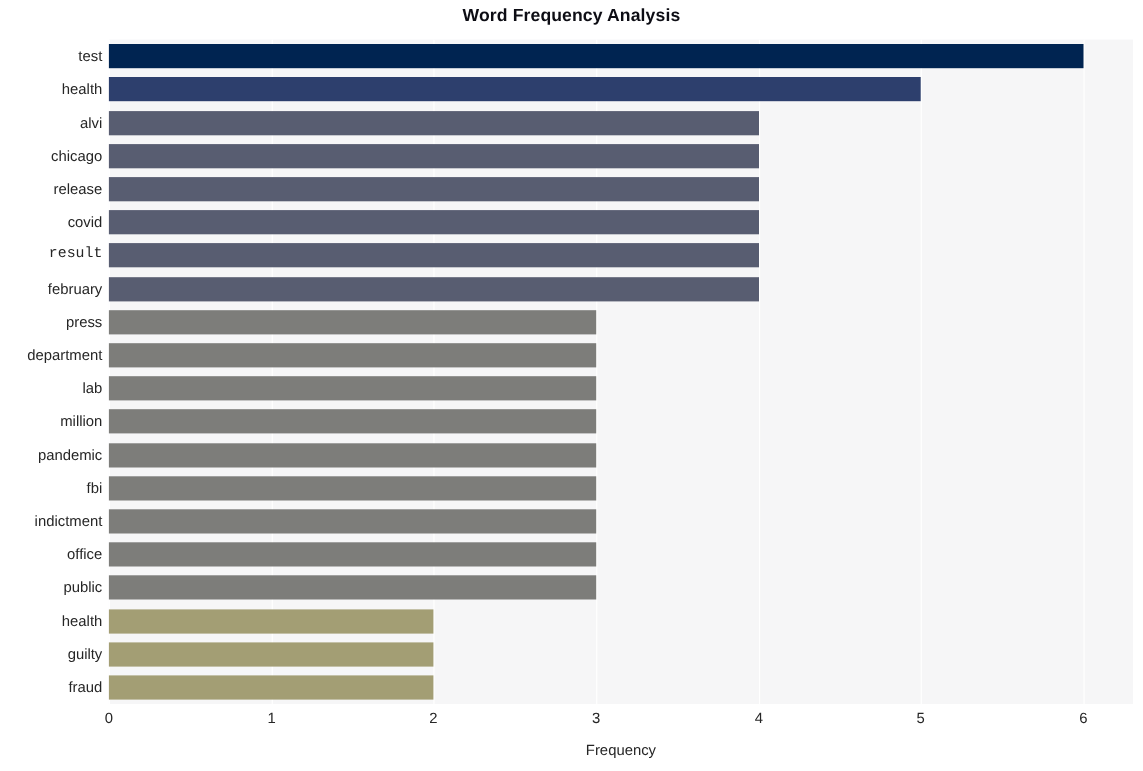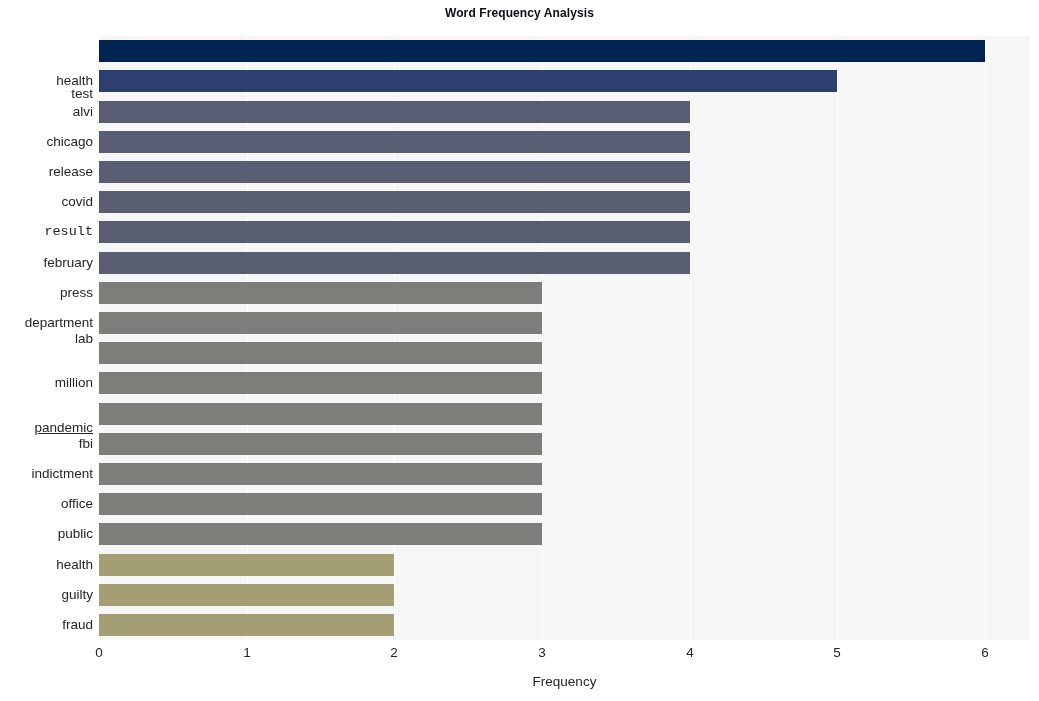--- a/index.html
+++ b/index.html
@@ -20,21 +20,21 @@
     width: 1039px;
     height: 701px;
     background: #ffffff;
   }
   #chart-title {
     position: absolute;
     left: 0;
     top: 6px;
     width: 1039px;
     text-align: center;
-    font-size: 12px;
+    font-size: 16px;
     font-weight: bold;
     color: #0d0d14;
     letter-spacing: 0.1px;
   }
   
   #plot-area {
     position: absolute;
     left: 99px;
     top: 36px;
     width: 931px;
@@ -138,33 +138,33 @@
       <div class="bar" title="fbi: 3" style="top: 397px; width: 443px; background: rgb(125, 125, 122);"></div>
       <div class="bar" title="indictment: 3" style="top: 427px; width: 443px; background: rgb(125, 125, 122);"></div>
       <div class="bar" title="office: 3" style="top: 457px; width: 443px; background: rgb(125, 125, 122);"></div>
       <div class="bar" title="public: 3" style="top: 487px; width: 443px; background: rgb(125, 125, 122);"></div>
       <div class="bar" title="plead: 2" style="top: 518px; width: 295px; background: rgb(163, 158, 116);"></div>
       <div class="bar" title="guilty: 2" style="top: 548px; width: 295px; background: rgb(163, 158, 116);"></div>
       <div class="bar" title="fraud: 2" style="top: 578px; width: 295px; background: rgb(163, 158, 116);"></div>
     </div>
 
   <div id="ylabels">
-      <div class="ylabel" style="top: 4px; margin-top: 43px;">test</div>
+      <div class="ylabel" style="top: 4px;">test</div>
       <div class="ylabel" style="top: 34px;">health</div>
       <div class="ylabel" style="top: 65px;">alvi</div>
       <div class="ylabel" style="top: 95px;">chicago</div>
       <div class="ylabel" style="top: 125px;">release</div>
       <div class="ylabel" style="top: 155px;">covid</div>
       <div class="ylabel" style="top: 185px; font-family: Liberation Mono, monospace;">result</div>
       <div class="ylabel" style="top: 216px;">february</div>
       <div class="ylabel" style="top: 246px;">press</div>
       <div class="ylabel" style="top: 276px;">department</div>
-      <div class="ylabel" style="top: 292px;">lab</div>
+      <div class="ylabel" style="top: 306px;">lab</div>
       <div class="ylabel" style="top: 336px;">million</div>
-      <div class="ylabel" style="top: 381px; text-decoration: underline;">pandemic</div>
+      <div class="ylabel" style="top: 367px;">pandemic</div>
       <div class="ylabel" style="top: 397px;">fbi</div>
       <div class="ylabel" style="top: 427px;">indictment</div>
       <div class="ylabel" style="top: 457px;">office</div>
       <div class="ylabel" style="top: 487px;">public</div>
       <div class="ylabel" style="top: 518px;">health</div>
       <div class="ylabel" style="top: 548px;">guilty</div>
       <div class="ylabel" style="top: 578px;">fraud</div>
     </div>
 
   <div id="xticks">

